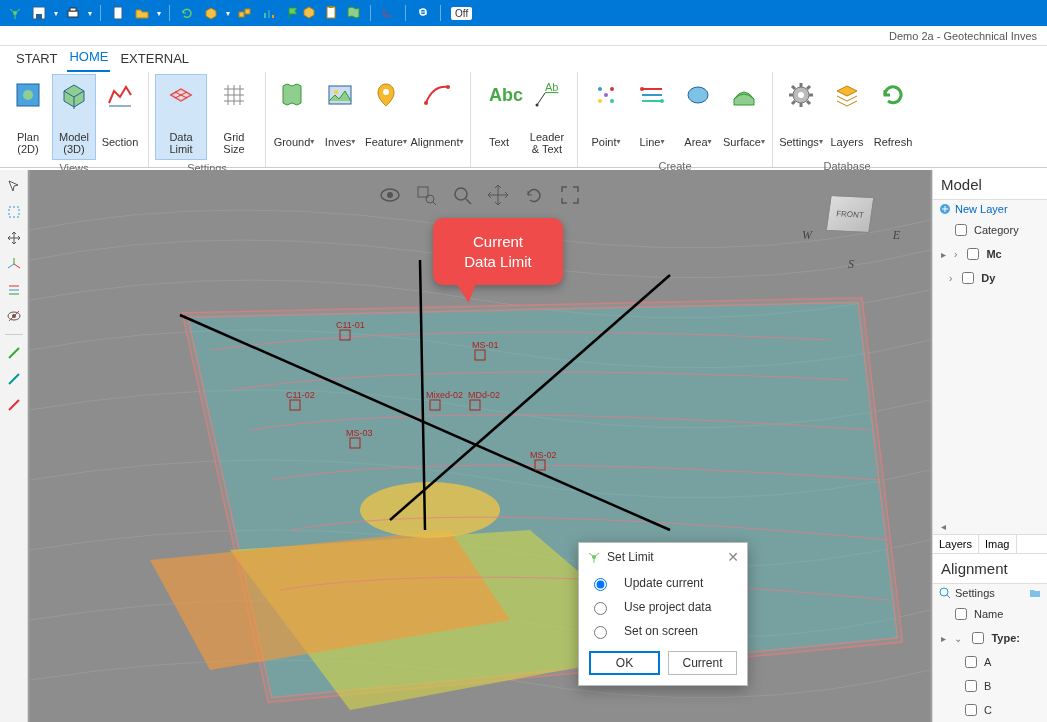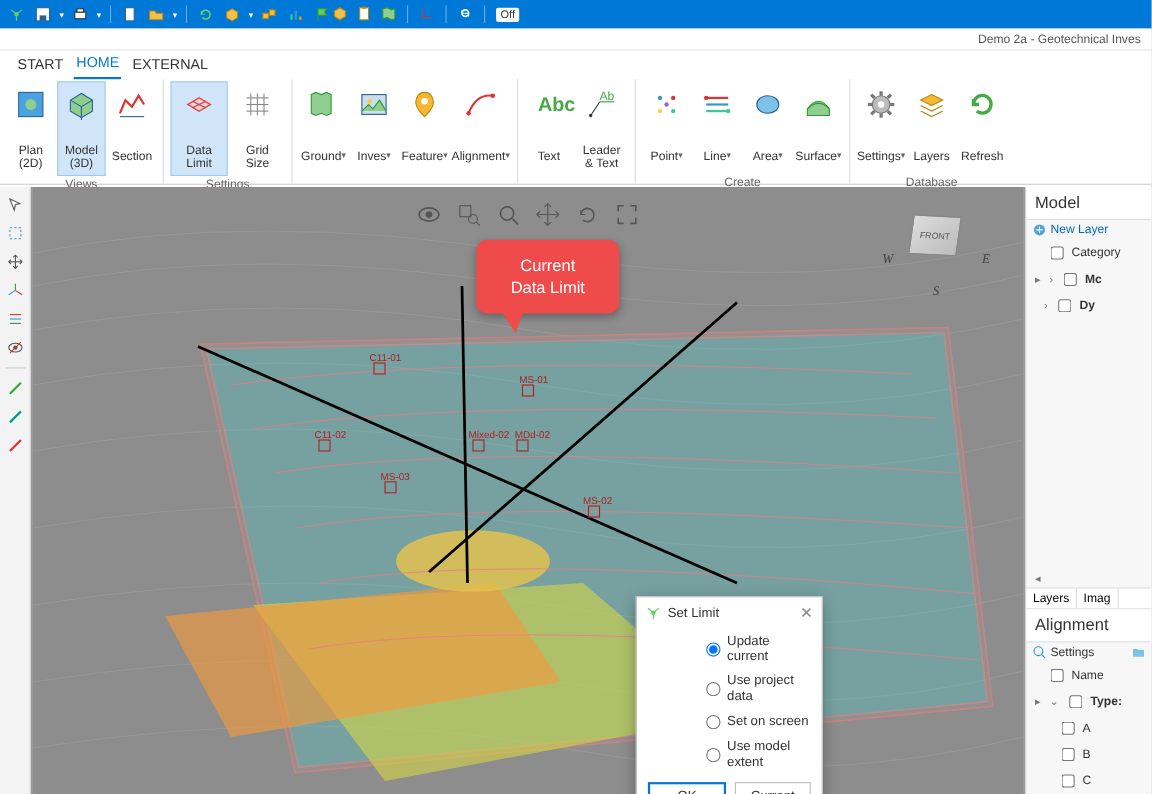--- a/index.html
+++ b/index.html
@@ -57,21 +57,21 @@
   .navcube .n,.navcube .s,.navcube .e,.navcube .w { position:absolute; font-size:12px; font-style:italic; color:#444; font-family:serif; }
   .navcube .s { bottom:6px; left:42px; }
   .navcube .e { top:40px; right:-4px; }
   .navcube .w { top:40px; left:-4px; }
 
   
   .dialog { position:absolute; top:372px; left:550px; width:170px; background:#fff; border:1px solid #bbb; box-shadow:0 4px 14px rgba(0,0,0,0.3); padding:0; font-size:12px; color:#333; }
   .dialog .dtitle { display:flex; align-items:center; gap:6px; padding:6px 8px; }
   .dialog .dtitle .dicon { width:14px; height:14px; }
   .dialog .dclose { margin-left:auto; color:#888; cursor:pointer; font-size:14px; }
-  .dialog .opt { display:flex; align-items:center; gap:3px; padding:4px 10px; cursor:pointer;margin-left:48px; }
+  .dialog .opt { display:flex; align-items:center; gap:14px; padding:4px 10px; cursor:pointer; }
   .dialog .btns { display:flex; gap:8px; padding:8px 10px 10px 10px; }
   .dialog .btns button { flex:1; padding:3px 0; font-size:12px; border:1px solid #0078d7; background:#fff; color:#333; cursor:pointer; }
   .dialog .btns button.primary { border:2px solid #0078d7; }
   .dialog .btns button.secondary { border-color:#bbb; }
 
   
   .rpanel { width:115px; background:#f7f7f7; border-left:1px solid #ddd; display:flex; flex-direction:column; overflow:hidden;}
   .rpanel .phead { font-size:15px; padding:6px 8px; color:#333; background:#fff; border-bottom:1px solid #ddd; }
   .rpanel .row { display:flex; align-items:center; gap:4px; padding:3px 6px; font-size:11px; color:#333; }
   .rpanel .row input[type=checkbox]{ width:12px;height:12px; }
@@ -632,24 +632,20 @@
           <span>Update current</span>
         </label>
       <label class="opt">
           <input type="radio" name="sl" style="">
           <span>Use project data</span>
         </label>
       <label class="opt">
           <input type="radio" name="sl" style="">
           <span>Set on screen</span>
         </label>
-      <label class="opt">
-          <input type="radio" name="sl" style="">
-          <span>Use model extent</span>
-        </label>
       <div class="btns">
         <button class="primary">OK</button>
         <button class="secondary">Current</button>
       </div>
     </div>
   </div>
 
   <div class="rpanel">
     <div class="phead">Model</div>
     <div class="row newlayer">

